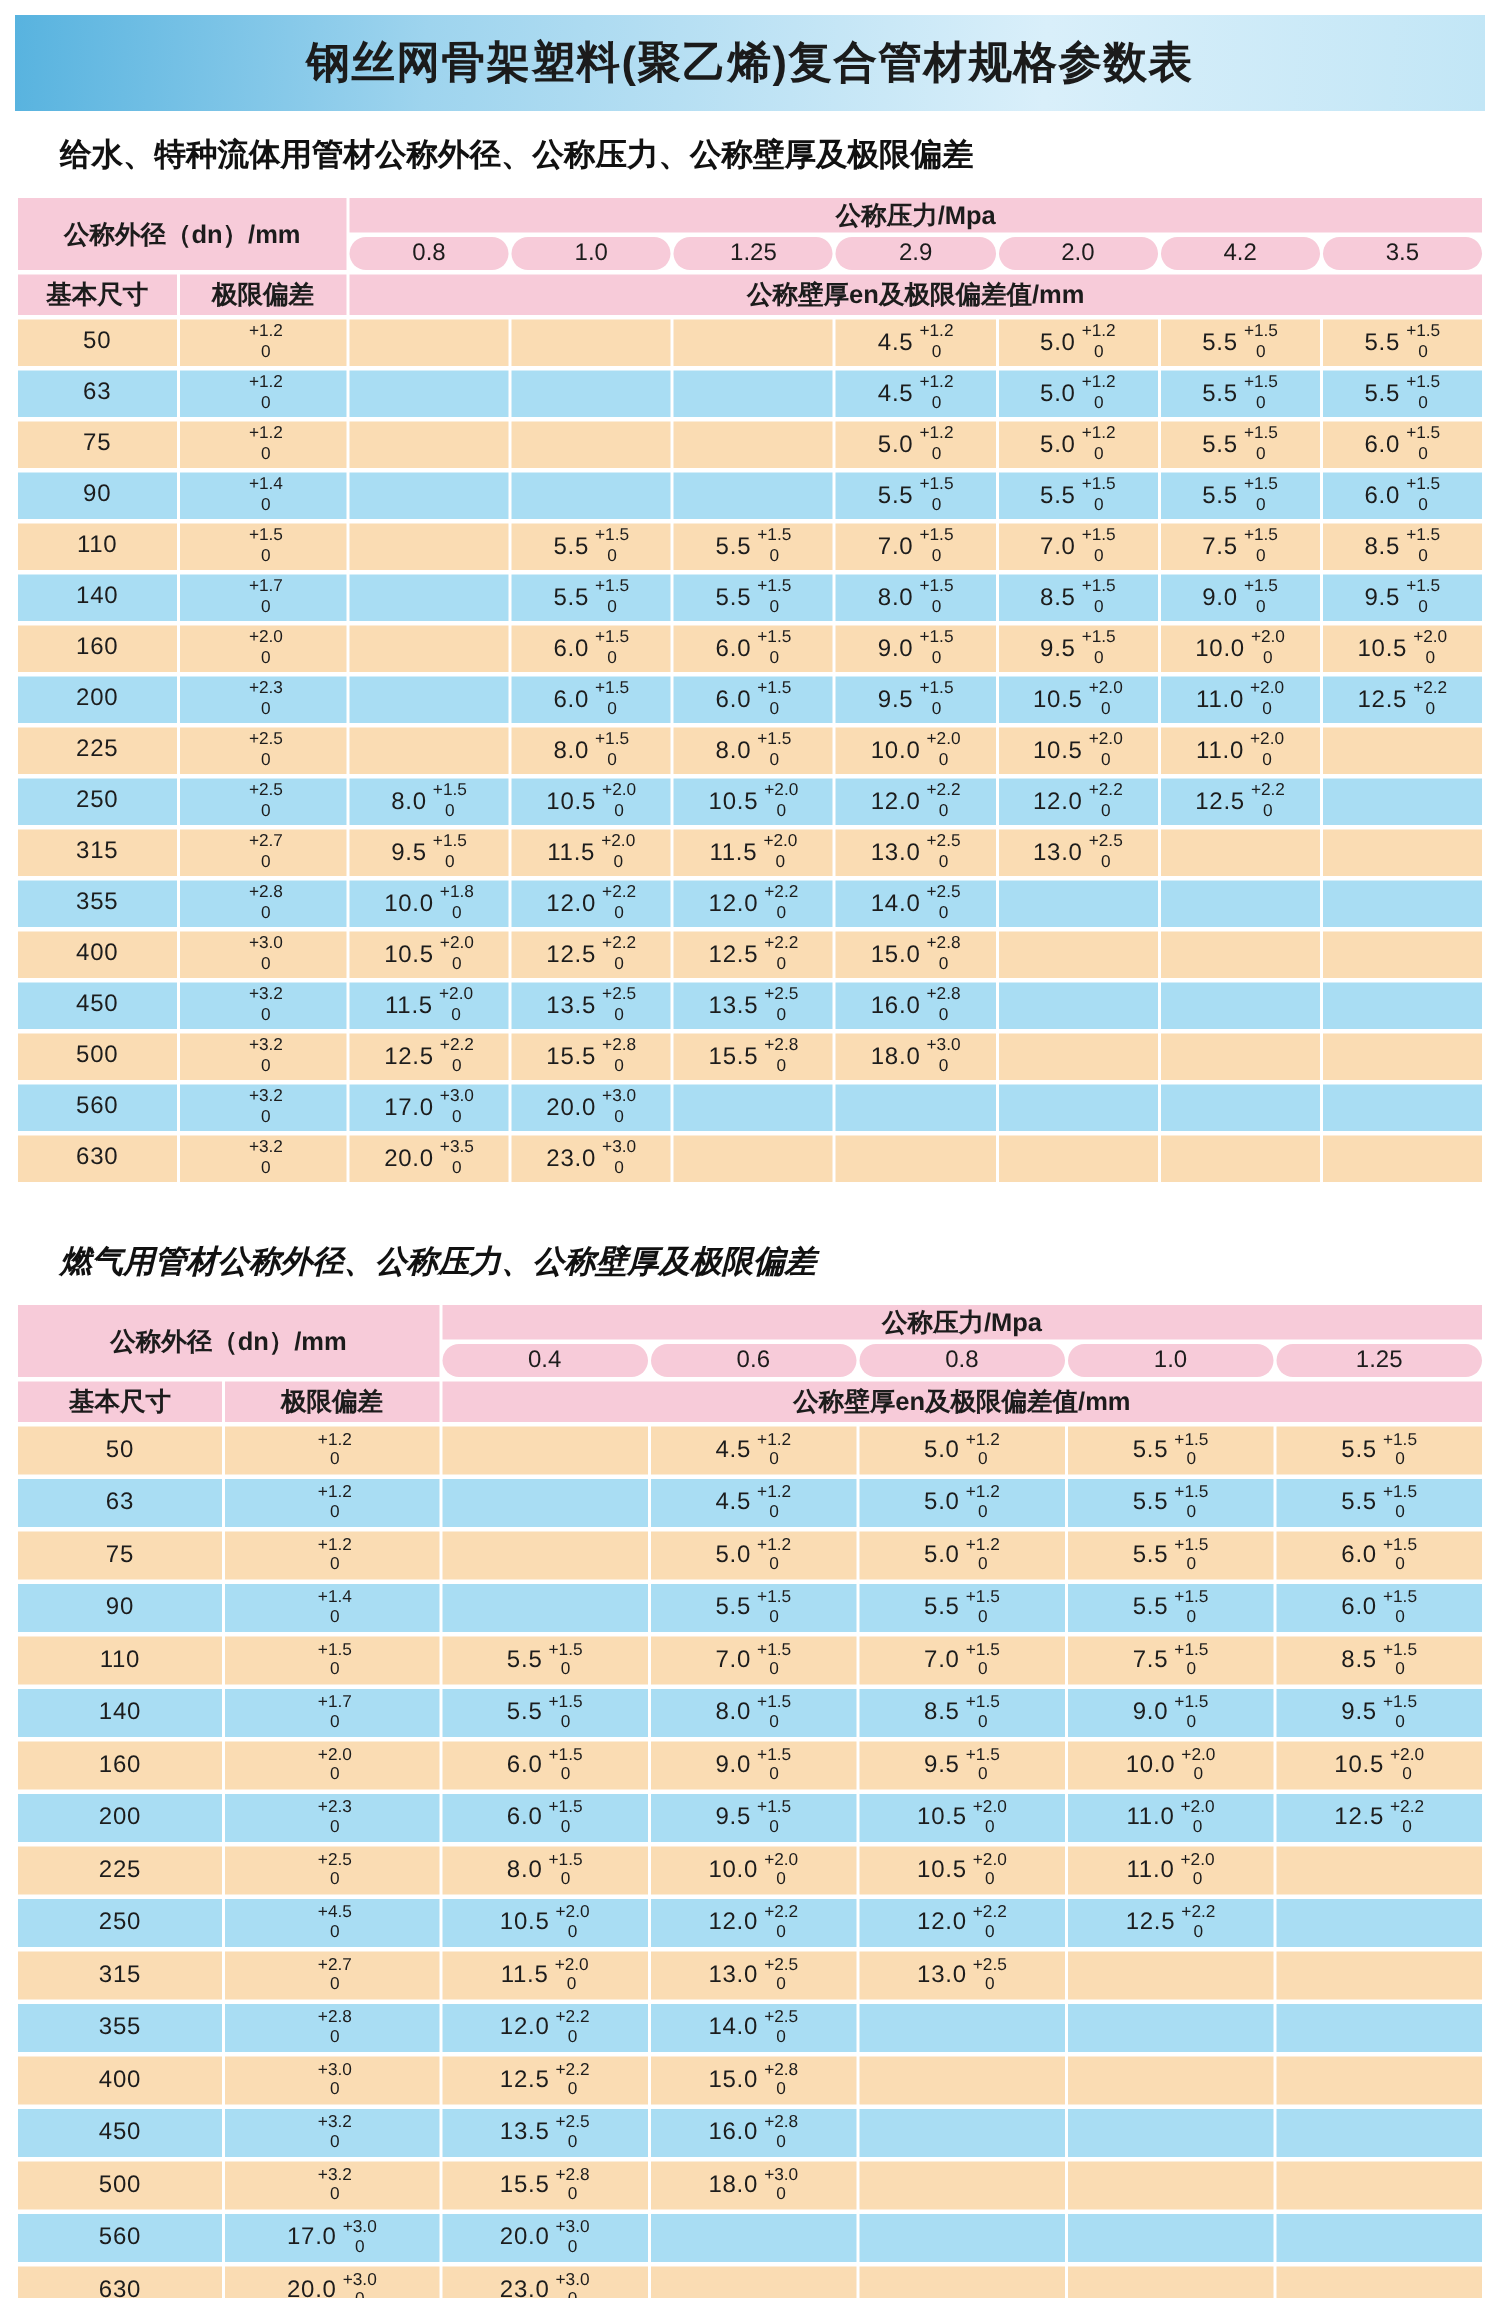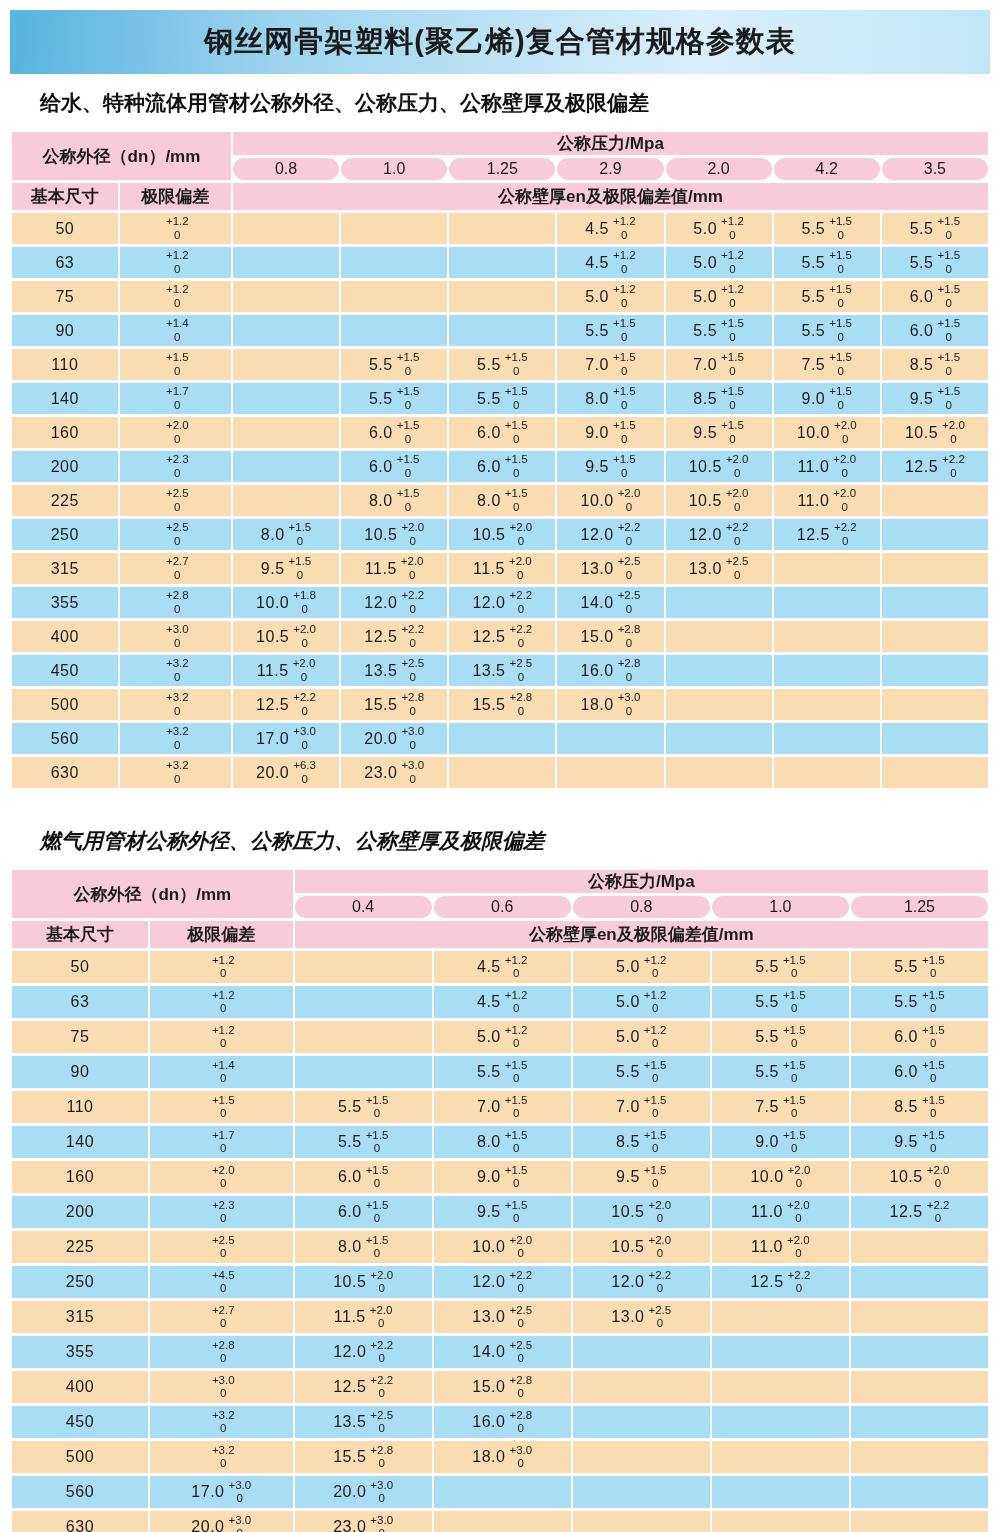--- a/index.html
+++ b/index.html
@@ -534,21 +534,21 @@
         <td></td>
         <td></td>
       </tr>
       <tr class="peach">
         <td><span class="val">630</span></td>
         <td><span class="tol">
             <span>+3.2</span>
             <span>0</span>
           </span></td>
         <td><span class="val">20.0</span><span class="tol">
-            <span>+6.3</span>
+            <span>+3.5</span>
             <span>0</span>
           </span></td>
         <td><span class="val">23.0</span><span class="tol">
             <span>+3.0</span>
             <span>0</span>
           </span></td>
         <td></td>
         <td></td>
         <td></td>
         <td></td>

